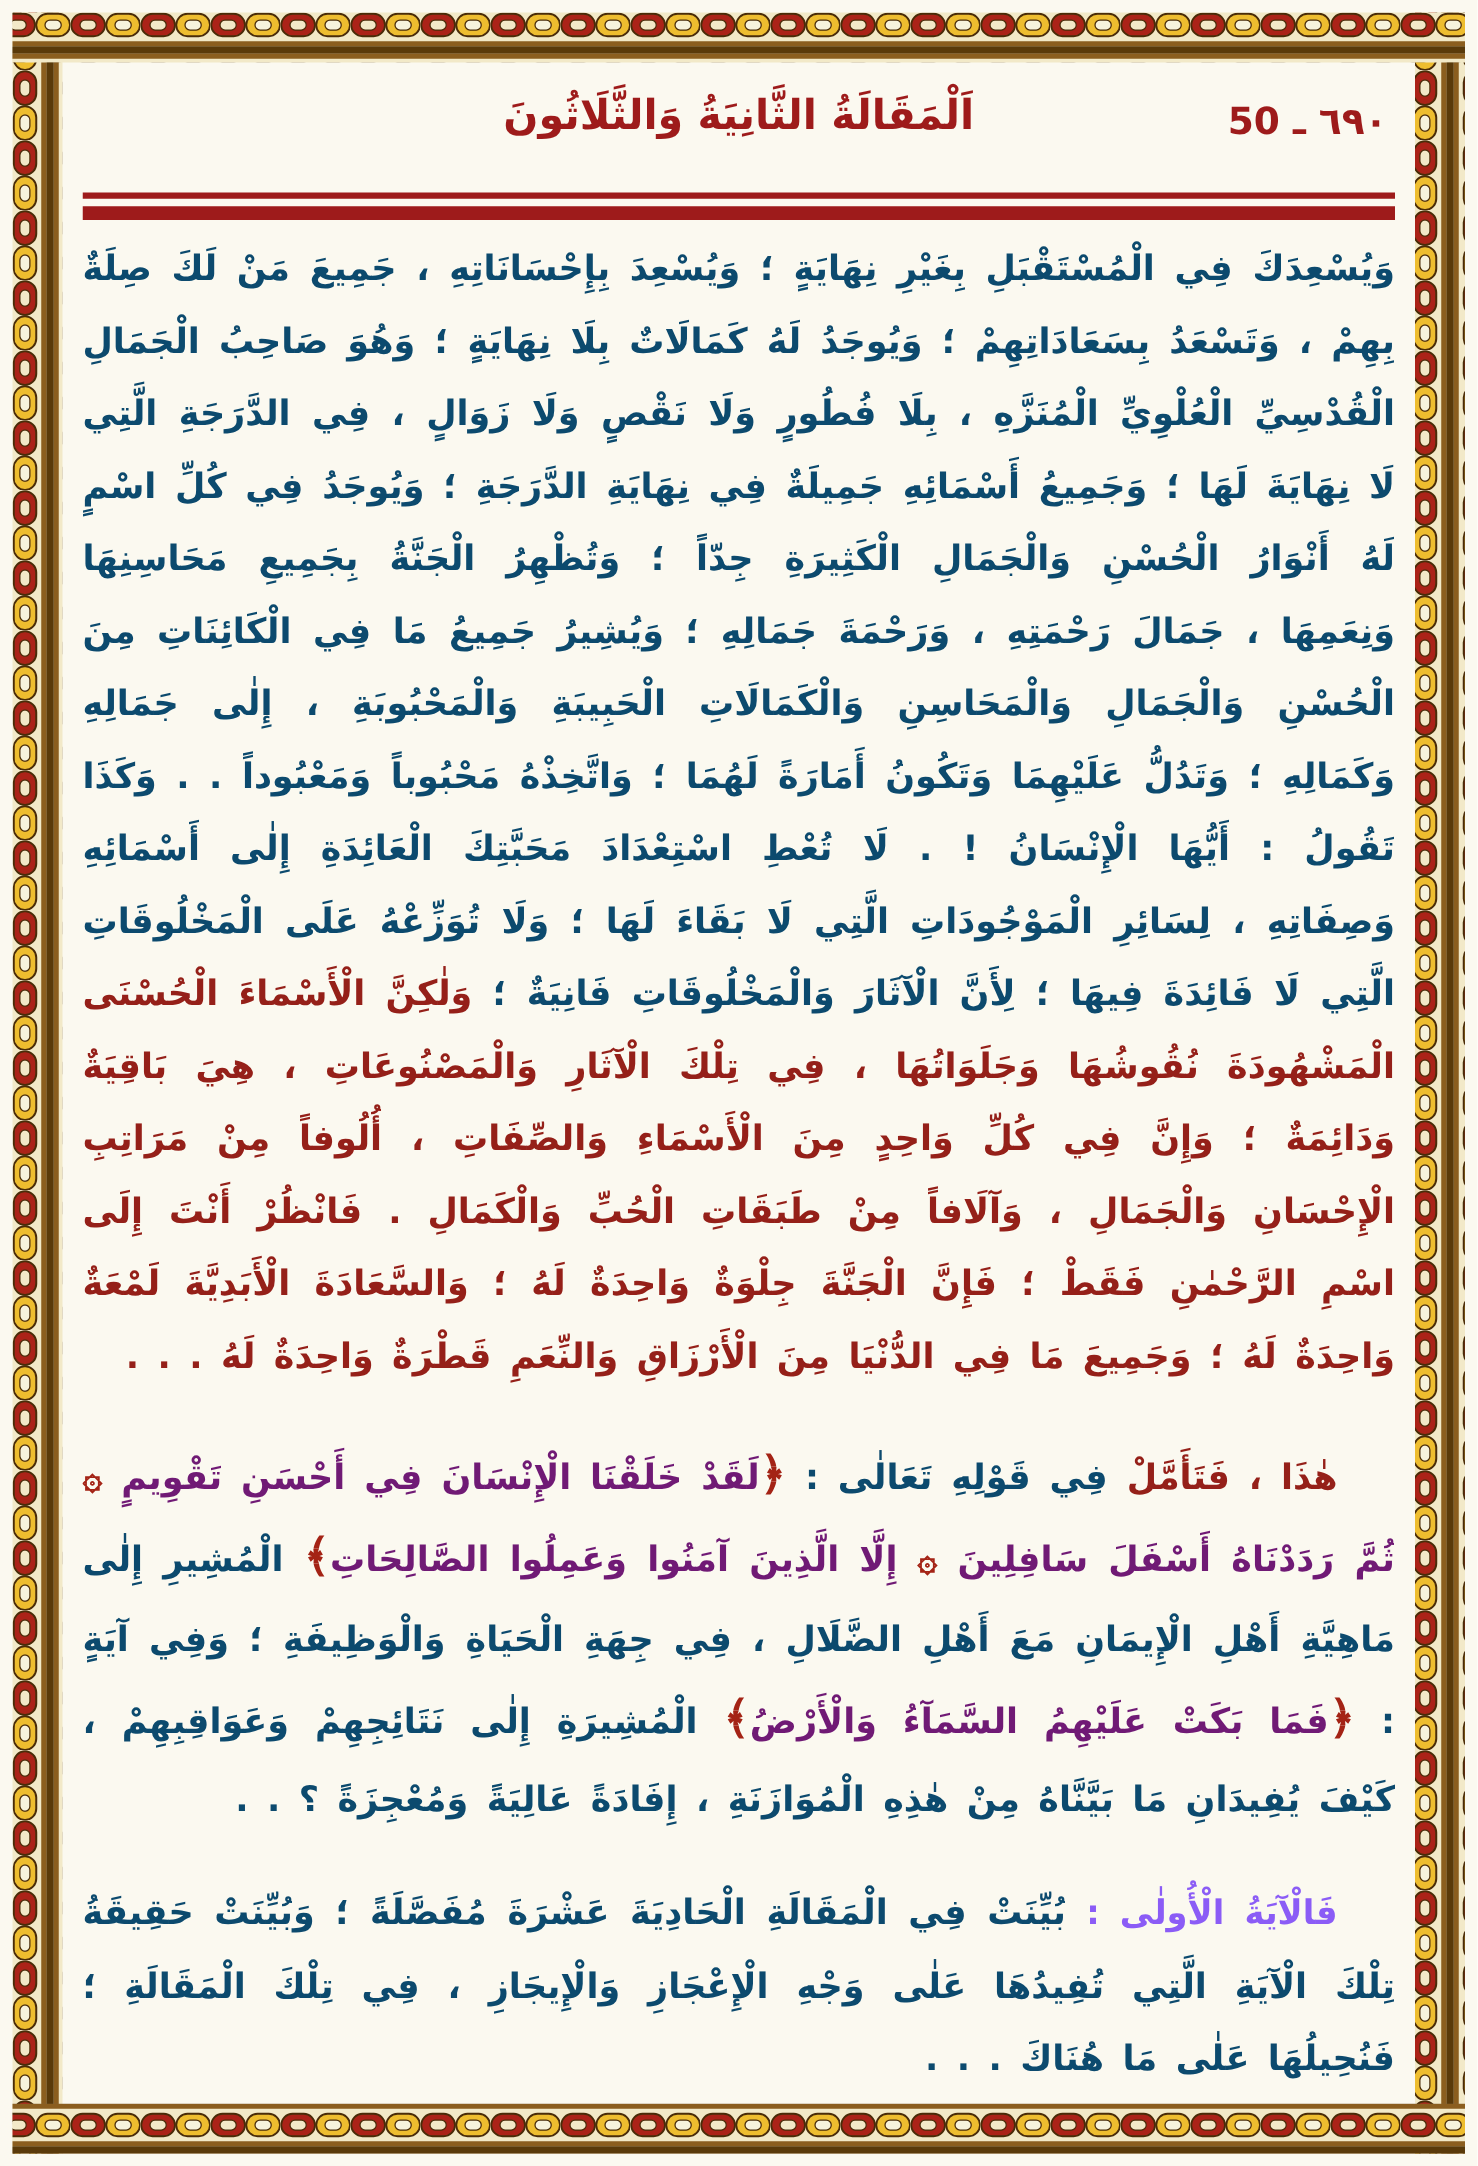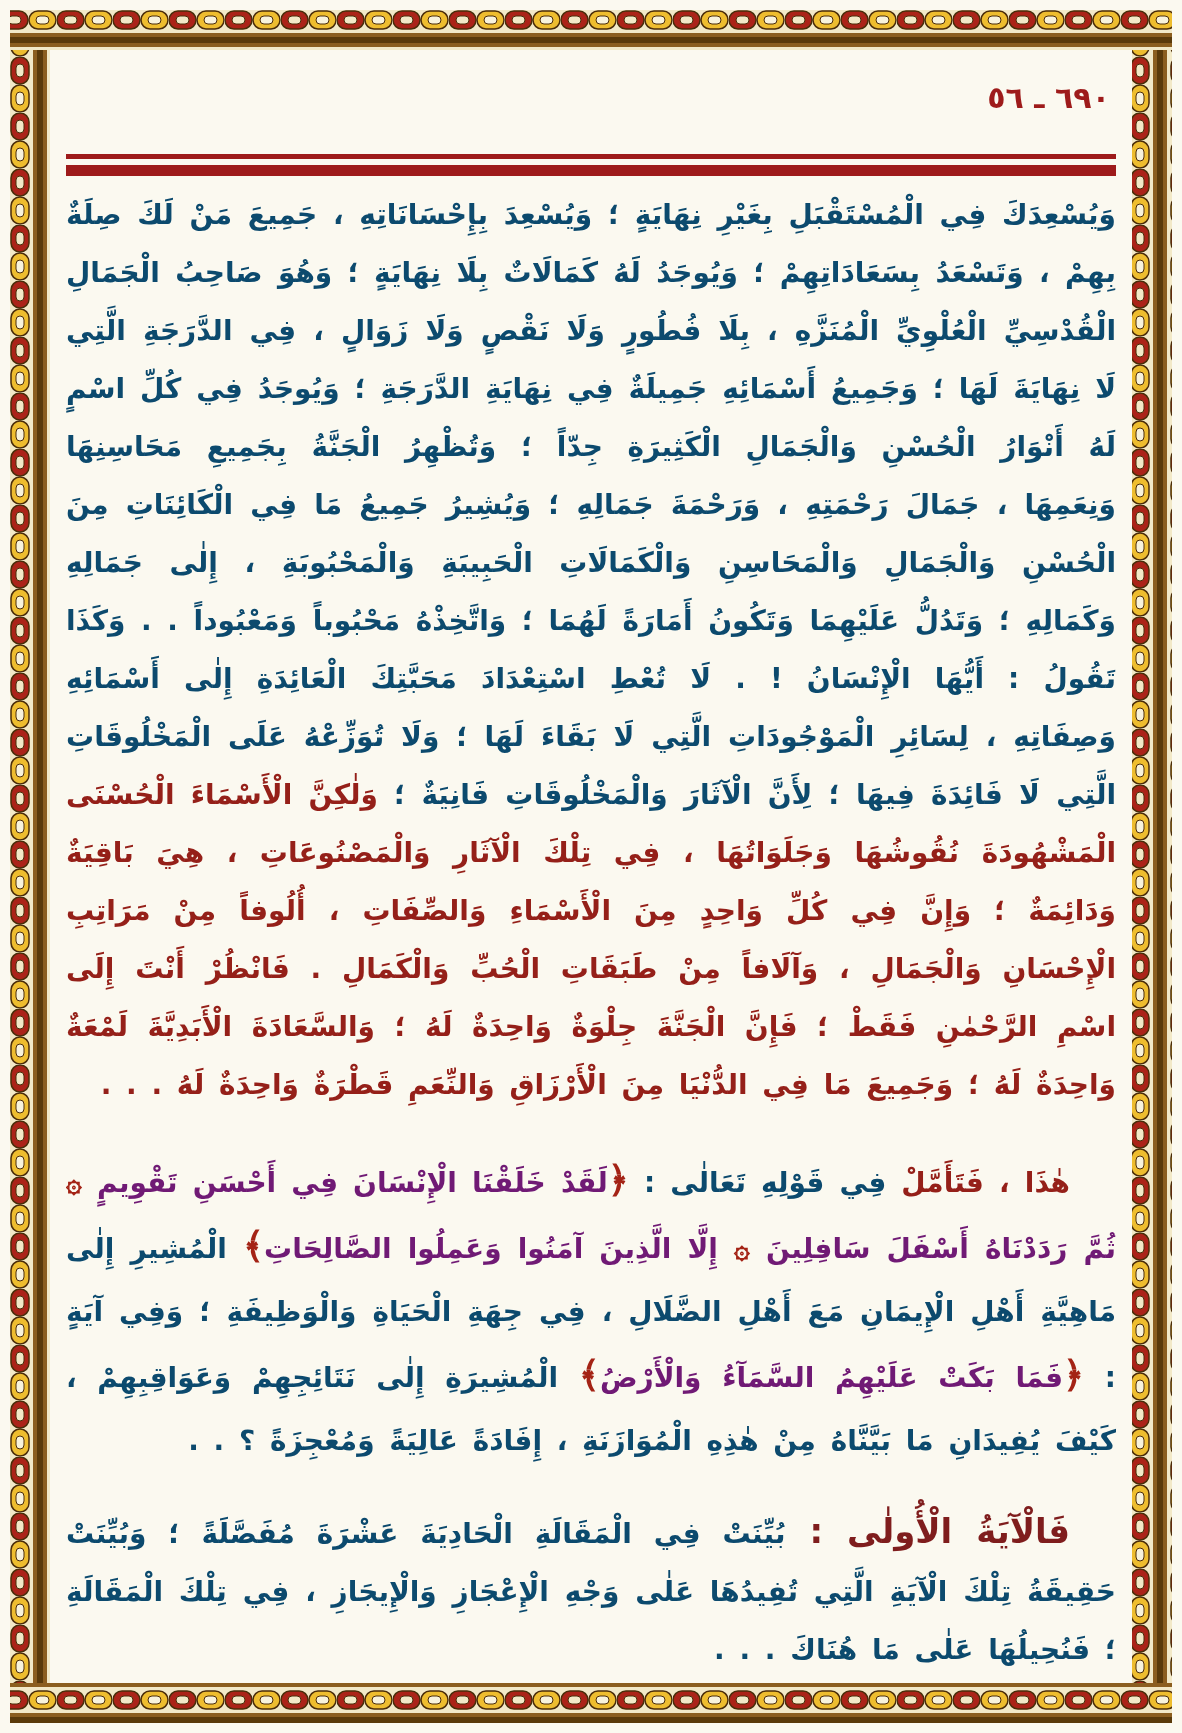--- a/index.html
+++ b/index.html
@@ -37,21 +37,21 @@
     font-size:28px;font-weight:bold;
     line-height:58px;
     text-align:justify;
     word-spacing:5px;
     color:#111111;
   }
   .para.indent{text-indent:46px;}
   .para.quran-para{line-height:63px;margin-bottom:30px;}
   .seg-black{color:#0c4a6e;}
   .seg-red{color:#952019;}
-  .seg-red-head{color:#7f1d1d;font-size:34px;}
+  .seg-red-head{color:#8b5cf6;font-size:27px;}
   .seg-blue{color:#701a75;}
   .seg-bracket{color:#a42315;font-size:36px;font-weight:bold;}
   .seg-rosette{color:#a42315;font-size:27px;}
 </style>
 </head>
 <body>
 
 <div class="page">
 
   <svg class="frame" width="1182" height="1733" viewBox="0 0 1182 1733" xmlns="http://www.w3.org/2000/svg">
@@ -81,21 +81,22 @@
     </defs>
     <rect x="10" y="10" width="40" height="1713" fill="url(#chainV)"></rect>
     <rect x="1132" y="10" width="40" height="1713" fill="url(#chainV)"></rect>
     <rect x="10" y="10" width="1162" height="40" fill="url(#chainH)"></rect>
     <rect x="10" y="1683" width="1162" height="40" fill="url(#chainH)"></rect>
   </svg>
 
   <div class="content">
 
     <div class="header">
-      <div class="page-number">٦٩٠ ـ ٥٦</div>
+      <div class="page-number">٦٩٠ ـ 50</div>
+      <div class="article-title">اَلْمَقَالَةُ الثَّانِيَةُ وَالثَّلَاثُونَ</div>
     </div>
 
     <div class="rule-thin"></div>
     <div class="rule-thick"></div>
 
     <div class="body-text">
         <p class="para"><span class="seg-black">وَيُسْعِدَكَ فِي الْمُسْتَقْبَلِ بِغَيْرِ نِهَايَةٍ ؛ وَيُسْعِدَ بِإِحْسَانَاتِهِ ، جَمِيعَ مَنْ لَكَ صِلَةٌ بِهِمْ ، وَتَسْعَدُ بِسَعَادَاتِهِمْ ؛ وَيُوجَدُ لَهُ كَمَالَاتٌ بِلَا نِهَايَةٍ ؛ وَهُوَ صَاحِبُ الْجَمَالِ الْقُدْسِيِّ الْعُلْوِيِّ الْمُنَزَّهِ ، بِلَا فُطُورٍ وَلَا نَقْصٍ وَلَا زَوَالٍ ، فِي الدَّرَجَةِ الَّتِي لَا نِهَايَةَ لَهَا ؛ وَجَمِيعُ أَسْمَائِهِ جَمِيلَةٌ فِي نِهَايَةِ الدَّرَجَةِ ؛ وَيُوجَدُ فِي كُلِّ اسْمٍ لَهُ أَنْوَارُ الْحُسْنِ وَالْجَمَالِ الْكَثِيرَةِ جِدّاً ؛ وَتُظْهِرُ الْجَنَّةُ بِجَمِيعِ مَحَاسِنِهَا وَنِعَمِهَا ، جَمَالَ رَحْمَتِهِ ، وَرَحْمَةَ جَمَالِهِ ؛ وَيُشِيرُ جَمِيعُ مَا فِي الْكَائِنَاتِ مِنَ الْحُسْنِ وَالْجَمَالِ وَالْمَحَاسِنِ وَالْكَمَالَاتِ الْحَبِيبَةِ وَالْمَحْبُوبَةِ ، إِلٰى جَمَالِهِ وَكَمَالِهِ ؛ وَتَدُلُّ عَلَيْهِمَا وَتَكُونُ أَمَارَةً لَهُمَا ؛ وَاتَّخِذْهُ مَحْبُوباً وَمَعْبُوداً . . وَكَذَا تَقُولُ : أَيُّهَا الْإِنْسَانُ ! . لَا تُعْطِ اسْتِعْدَادَ مَحَبَّتِكَ الْعَائِدَةِ إِلٰى أَسْمَائِهِ وَصِفَاتِهِ ، لِسَائِرِ الْمَوْجُودَاتِ الَّتِي لَا بَقَاءَ لَهَا ؛ وَلَا تُوَزِّعْهُ عَلَى الْمَخْلُوقَاتِ الَّتِي لَا فَائِدَةَ فِيهَا ؛ لِأَنَّ الْآثَارَ وَالْمَخْلُوقَاتِ فَانِيَةٌ ؛ </span><span class="seg-red">وَلٰكِنَّ الْأَسْمَاءَ الْحُسْنَى الْمَشْهُودَةَ نُقُوشُهَا وَجَلَوَاتُهَا ، فِي تِلْكَ الْآثَارِ وَالْمَصْنُوعَاتِ ، هِيَ بَاقِيَةٌ وَدَائِمَةٌ ؛ وَإِنَّ فِي كُلِّ وَاحِدٍ مِنَ الْأَسْمَاءِ وَالصِّفَاتِ ، أُلُوفاً مِنْ مَرَاتِبِ الْإِحْسَانِ وَالْجَمَالِ ، وَآلَافاً مِنْ طَبَقَاتِ الْحُبِّ وَالْكَمَالِ . فَانْظُرْ أَنْتَ إِلَى اسْمِ الرَّحْمٰنِ فَقَطْ ؛ فَإِنَّ الْجَنَّةَ جِلْوَةٌ وَاحِدَةٌ لَهُ ؛ وَالسَّعَادَةَ الْأَبَدِيَّةَ لَمْعَةٌ وَاحِدَةٌ لَهُ ؛ وَجَمِيعَ مَا فِي الدُّنْيَا مِنَ الْأَرْزَاقِ وَالنِّعَمِ قَطْرَةٌ وَاحِدَةٌ لَهُ . . .</span></p>
         <p class="para indent quran-para"><span class="seg-red">هٰذَا ، فَتَأَمَّلْ </span><span class="seg-black">فِي قَوْلِهِ تَعَالٰى : </span><span class="seg-bracket">﴿</span><span class="seg-blue">لَقَدْ خَلَقْنَا الْإِنْسَانَ فِي أَحْسَنِ تَقْوِيمٍ </span><span class="seg-rosette">۞</span><span class="seg-blue"> ثُمَّ رَدَدْنَاهُ أَسْفَلَ سَافِلِينَ </span><span class="seg-rosette">۞</span><span class="seg-blue"> إِلَّا الَّذِينَ آمَنُوا وَعَمِلُوا الصَّالِحَاتِ</span><span class="seg-bracket">﴾</span><span class="seg-black"> الْمُشِيرِ إِلٰى مَاهِيَّةِ أَهْلِ الْإِيمَانِ مَعَ أَهْلِ الضَّلَالِ ، فِي جِهَةِ الْحَيَاةِ وَالْوَظِيفَةِ ؛ وَفِي آيَةٍ : </span><span class="seg-bracket">﴿</span><span class="seg-blue">فَمَا بَكَتْ عَلَيْهِمُ السَّمَآءُ وَالْأَرْضُ</span><span class="seg-bracket">﴾</span><span class="seg-black"> الْمُشِيرَةِ إِلٰى نَتَائِجِهِمْ وَعَوَاقِبِهِمْ ، كَيْفَ يُفِيدَانِ مَا بَيَّنَّاهُ مِنْ هٰذِهِ الْمُوَازَنَةِ ، إِفَادَةً عَالِيَةً وَمُعْجِزَةً ؟ . .</span></p>
         <p class="para indent"><span class="seg-red-head">فَالْآيَةُ الْأُولٰى : </span><span class="seg-black">بُيِّنَتْ فِي الْمَقَالَةِ الْحَادِيَةَ عَشْرَةَ مُفَصَّلَةً ؛ وَبُيِّنَتْ حَقِيقَةُ تِلْكَ الْآيَةِ الَّتِي تُفِيدُهَا عَلٰى وَجْهِ الْإِعْجَازِ وَالْإِيجَازِ ، فِي تِلْكَ الْمَقَالَةِ ؛ فَنُحِيلُهَا عَلٰى مَا هُنَاكَ . . .</span></p>
       </div>

